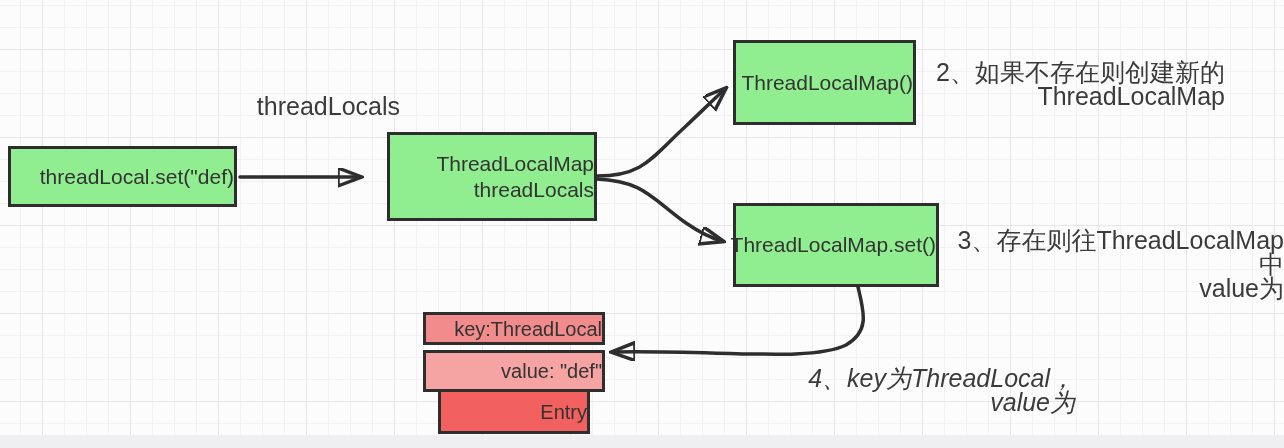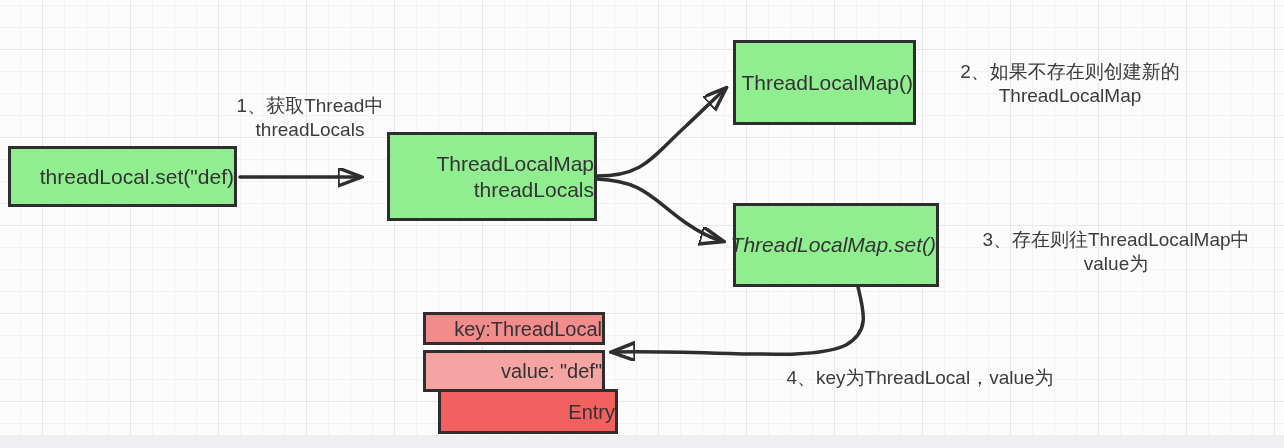--- a/index.html
+++ b/index.html
@@ -18,32 +18,32 @@
   .bottom-strip{position:absolute;left:0;bottom:0;width:100%;height:13px;background:#efeff1;}
   .node{
     position:absolute;box-sizing:border-box;border:3px solid #2e2e2e;
     display:flex;flex-direction:column;align-items:flex-end;justify-content:center;
     font-size:21px;color:#333;line-height:26px;text-align:center;z-index:2;
   }
   .green{background:#90ee90;}
   .box-set-call{left:8px;top:146px;width:229px;height:61px;}
   .box-thread-locals{left:387px;top:132px;width:210px;height:89px;}
   .box-map-ctor{left:733px;top:40px;width:183px;height:85px;}
-  .box-map-set{left:733px;top:203px;width:206px;height:84px;font-style:italic;}
+  .box-map-set{left:733px;top:203px;width:206px;height:84px;}
   .box-entry-key{left:423px;top:312px;width:182px;height:33px;background:#f28b8b;font-size:20px;}
   .box-entry-value{left:423px;top:350px;width:182px;height:42px;background:#f5a3a3;font-size:20px;}
-  .box-entry{left:438px;top:389px;width:180px;height:45px;background:#f2615f;font-size:20px;z-index:1;}
+  .box-entry{left:438px;top:389px;width:152px;height:45px;background:#f2615f;font-size:20px;z-index:1;}
   .ann{
-    position:absolute;font-size:19px;line-height:24px;color:#3b3b3b;
-    text-align:center;z-index:2;
+    position:absolute;font-size:25px;line-height:24px;color:#3b3b3b;
+    text-align:right;z-index:2;
   }
   .ann-1{left:220px;top:94px;width:180px;}
   .ann-2{left:915px;top:60px;width:310px;}
   .ann-3{left:948px;top:228px;width:336px;}
-  .ann-4{left:765px;top:366px;width:310px;}
+  .ann-4{left:765px;top:366px;width:310px;font-style:italic;}
   svg.arrows{position:absolute;left:0;top:0;z-index:1;}
   svg.arrows path{stroke:#2e2e2e;stroke-width:3.5;fill:none;stroke-linecap:round;}
 </style>
 </head>
 <body>
 
 <div class="canvas">
 
   <svg class="arrows" width="1284" height="448" viewBox="0 0 1284 448" aria-hidden="true">
     <defs>
@@ -80,21 +80,20 @@
 
   <div class="node box-entry-value">
     <span>value: "def"</span>
   </div>
 
   <div class="node box-entry">
     <span>Entry</span>
   </div>
 
   <div class="ann ann-1">
-    <div>1、获取Thread中</div>
     <div>threadLocals</div>
   </div>
 
   <div class="ann ann-2">
     <div>2、如果不存在则创建新的</div>
     <div>ThreadLocalMap</div>
   </div>
 
   <div class="ann ann-3">
     <div>3、存在则往ThreadLocalMap中</div>

